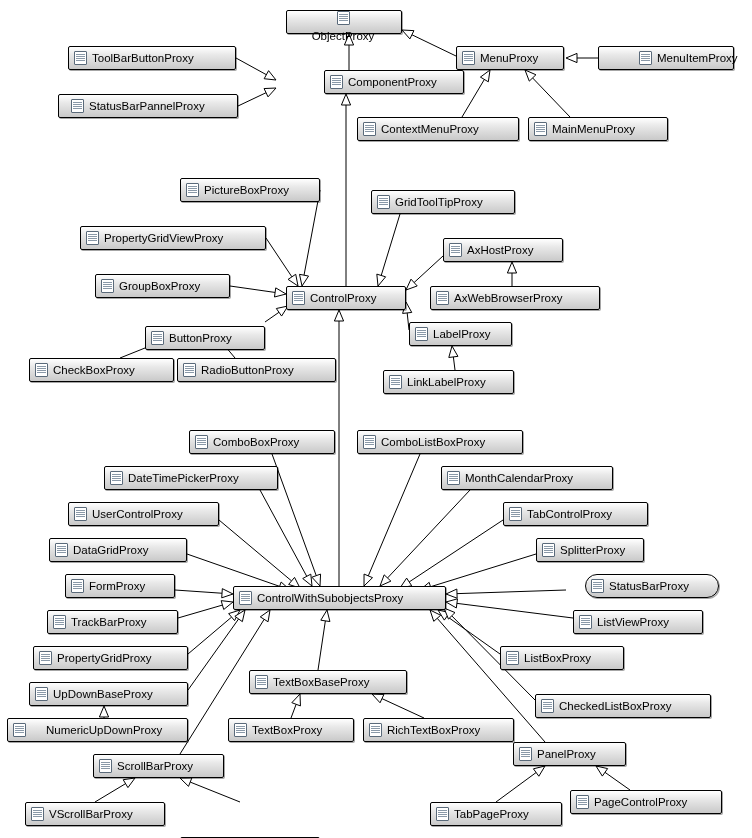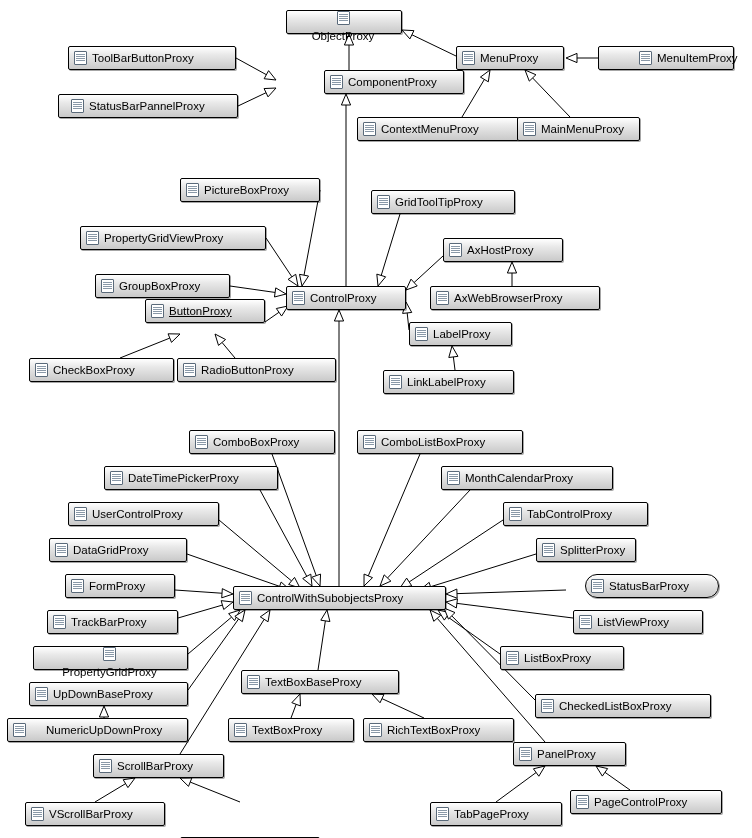--- a/index.html
+++ b/index.html
@@ -184,21 +184,21 @@
         <span class="label">MenuItemProxy</span>
       </div>
       <div class="node" style="left: 58px; top: 94px; width: 180px; padding-left: 12px;">
         <span class="glyph"></span>
         <span class="label">StatusBarPannelProxy</span>
       </div>
       <div class="node" style="left: 357px; top: 117px; width: 162px;">
         <span class="glyph"></span>
         <span class="label">ContextMenuProxy</span>
       </div>
-      <div class="node" style="left: 517px; top: 117px; width: 123px;">
+      <div class="node" style="left: 528px; top: 117px; width: 140px;">
         <span class="glyph"></span>
         <span class="label">MainMenuProxy</span>
       </div>
       <div class="node" style="left: 180px; top: 178px; width: 140px;">
         <span class="glyph"></span>
         <span class="label">PictureBoxProxy</span>
       </div>
       <div class="node" style="left: 371px; top: 190px; width: 144px;">
         <span class="glyph"></span>
         <span class="label">GridToolTipProxy</span>
@@ -216,21 +216,21 @@
         <span class="label">GroupBoxProxy</span>
       </div>
       <div class="node" style="left: 286px; top: 286px; width: 120px;">
         <span class="glyph"></span>
         <span class="label">ControlProxy</span>
       </div>
       <div class="node" style="left: 430px; top: 286px; width: 170px;">
         <span class="glyph"></span>
         <span class="label">AxWebBrowserProxy</span>
       </div>
-      <div class="node" style="left: 145px; top: 299px; width: 120px; text-decoration: underline;">
+      <div class="node" style="left: 145px; top: 326px; width: 120px;">
         <span class="glyph"></span>
         <span class="label">ButtonProxy</span>
       </div>
       <div class="node" style="left: 409px; top: 322px; width: 103px;">
         <span class="glyph"></span>
         <span class="label">LabelProxy</span>
       </div>
       <div class="node" style="left: 29px; top: 358px; width: 145px;">
         <span class="glyph"></span>
         <span class="label">CheckBoxProxy</span>
@@ -264,21 +264,21 @@
         <span class="label">UserControlProxy</span>
       </div>
       <div class="node" style="left: 503px; top: 502px; width: 145px;">
         <span class="glyph"></span>
         <span class="label">TabControlProxy</span>
       </div>
       <div class="node" style="left: 49px; top: 538px; width: 138px;">
         <span class="glyph"></span>
         <span class="label">DataGridProxy</span>
       </div>
-      <div class="node" style="left: 536px; top: 538px; width: 100px;">
+      <div class="node" style="left: 536px; top: 538px; width: 108px;">
         <span class="glyph"></span>
         <span class="label">SplitterProxy</span>
       </div>
       <div class="node" style="left: 65px; top: 574px; width: 110px;">
         <span class="glyph"></span>
         <span class="label">FormProxy</span>
       </div>
       <div class="node" style="left: 233px; top: 586px; width: 213px;">
         <span class="glyph"></span>
         <span class="label">ControlWithSubobjectsProxy</span>
@@ -288,29 +288,29 @@
         <span class="label">StatusBarProxy</span>
       </div>
       <div class="node" style="left: 47px; top: 610px; width: 131px;">
         <span class="glyph"></span>
         <span class="label">TrackBarProxy</span>
       </div>
       <div class="node" style="left: 573px; top: 610px; width: 130px; align-items: center;">
         <span class="glyph"></span>
         <span class="label">ListViewProxy</span>
       </div>
-      <div class="node" style="left: 33px; top: 646px; width: 155px; flex-direction: column;">
+      <div class="node" style="left: 33px; top: 646px; width: 155px;">
         <span class="glyph"></span>
         <span class="label">PropertyGridProxy</span>
       </div>
       <div class="node" style="left: 500px; top: 646px; width: 124px;">
         <span class="glyph"></span>
         <span class="label">ListBoxProxy</span>
       </div>
-      <div class="node" style="left: 241px; top: 670px; width: 158px;">
+      <div class="node" style="left: 249px; top: 670px; width: 158px;">
         <span class="glyph"></span>
         <span class="label">TextBoxBaseProxy</span>
       </div>
       <div class="node" style="left: 29px; top: 682px; width: 159px;">
         <span class="glyph"></span>
         <span class="label">UpDownBaseProxy</span>
       </div>
       <div class="node" style="left: 535px; top: 694px; width: 176px;">
         <span class="glyph"></span>
         <span class="label">CheckedListBoxProxy</span>

